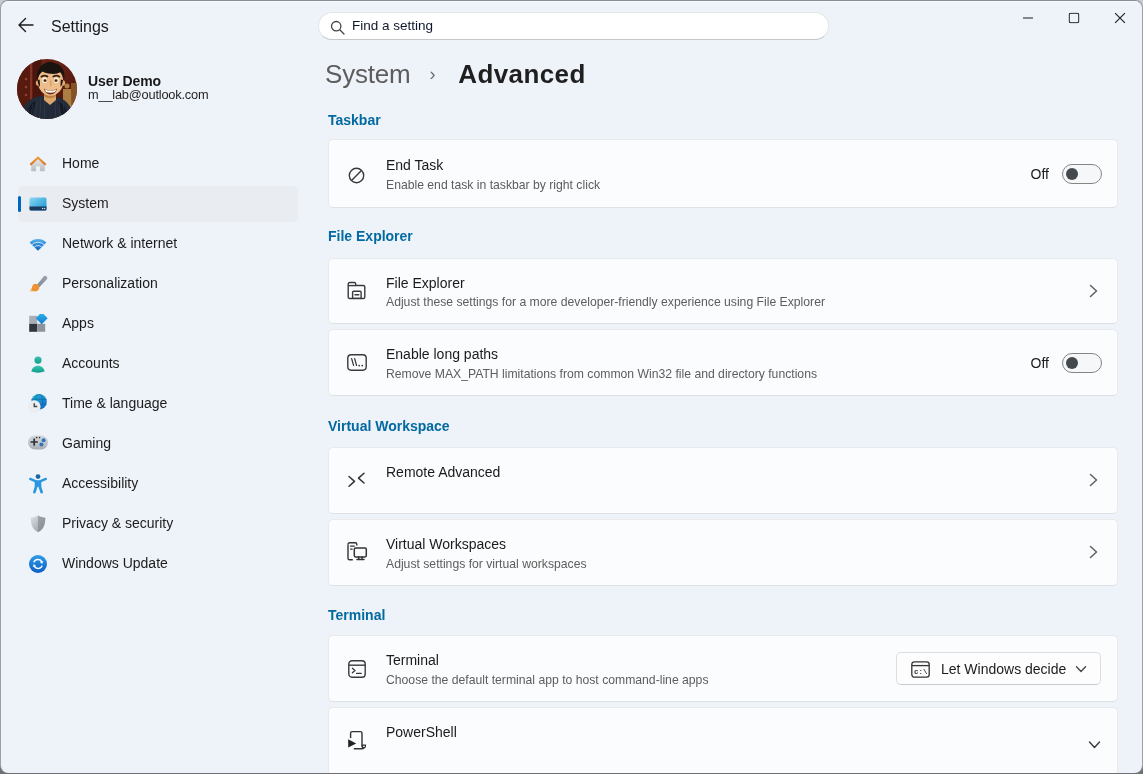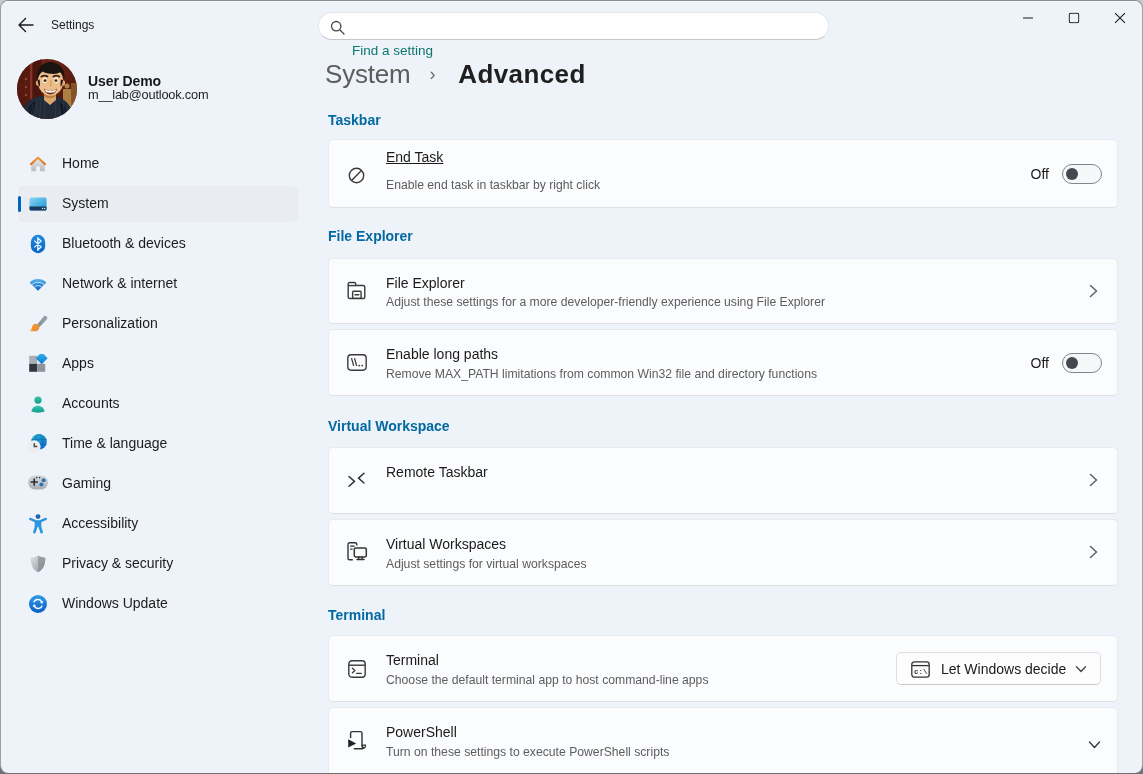--- a/index.html
+++ b/index.html
@@ -7,28 +7,28 @@
   body { font-family:"Liberation Sans", sans-serif; background:linear-gradient(#c7cbd1, #939699 92%, #6e7074); position:relative; }
   .window::before { content:""; position:absolute; top:0; left:0; right:0; height:1px; background:#f6f9fc; z-index:5; }
   .window {
     position:absolute; left:0; top:0; width:1143px; height:773px;
     background:#eef2f9; border-radius:8px;
     border:1px solid #9aa0a8; border-top:1px solid #898c91; border-bottom:0;
     overflow:hidden;
   }
   
   .backbtn { position:absolute; left:12px; top:11px; width:26px; height:26px; color:#1b1b1b; }
-  .apptitle { position:absolute; left:50px; top:17px; font-size:12px; color:#1b1b1b; }
+  .apptitle { position:absolute; left:50px; top:17px; font-size:16px; color:#1b1b1b; }
   .search {
     position:absolute; left:317px; top:11px; width:511px; height:28px;
     background:#ffffff; border:1px solid #e4e6e9; border-bottom-color:#c4c6c9;
     border-radius:14px;
   }
   .search svg { position:absolute; left:11px; top:7px; }
-  .search .ph { position:absolute; left:33px; top:5px; font-size:13.5px; color:#0f766e;margin-top:25px; }
+  .search .ph { position:absolute; left:33px; top:5px; font-size:13.5px; color:#0f172a; }
   .winbtn { position:absolute; top:0; width:44px; height:34px; }
   .winbtn svg { position:absolute; left:50%; top:50%; transform:translate(-50%,-50%); }
   
   .avatar { position:absolute; left:16px; top:58px; }
   .uname { position:absolute; left:87px; top:72px; font-size:14px; font-weight:bold; color:#191919; letter-spacing:-0.1px; }
   .uemail { position:absolute; left:87px; top:86px; letter-spacing:-0.2px; font-size:12.8px; color:#1f1f1f;text-align:center; }
   .nav { position:absolute; left:0; top:145px; width:310px; }
   .nitem { position:relative; height:36px; margin:0 13px 4px 17px; border-radius:5px; }
   .nitem .ic { position:absolute; left:10px; top:8px; width:20px; height:20px; }
   .nitem .lb { position:absolute; left:44px; top:9px; font-size:14px; color:#1c1c1c; }
@@ -196,35 +196,20 @@
             <circle cx="14.6" cy="14.5" r="0.7" fill="#cfe9f7"></circle>
             <circle cx="16.6" cy="14.5" r="0.7" fill="#cfe9f7"></circle>
           </svg>
     </div>
         <div class="lb">System</div>
       </div>
     <div class="nitem">
         <div class="ic">
       <svg width="20" height="20" viewBox="0 0 20 20">
             <defs>
-              <linearGradient id="bt" x1="0" y1="0" x2="0" y2="1">
-                <stop offset="0" stop-color="#1d8de4"></stop>
-                <stop offset="1" stop-color="#0b63c4"></stop>
-              </linearGradient>
-            </defs>
-            <rect x="2.8" y="0.8" width="14.4" height="18.4" rx="7.2" fill="url(#bt)"></rect>
-            <path d="M9.7 4.1l3.4 2.9-6.5 6.1M9.7 15.9l3.4-2.9-6.5-6.1M9.8 3.6v12.8" stroke="#eaf6ff" stroke-width="1.3" fill="none" stroke-linejoin="round" stroke-linecap="round"></path>
-          </svg>
-    </div>
-        <div class="lb">Bluetooth &amp; devices</div>
-      </div>
-    <div class="nitem">
-        <div class="ic">
-      <svg width="20" height="20" viewBox="0 0 20 20">
-            <defs>
               <linearGradient id="wf" x1="0" y1="0" x2="0" y2="1">
                 <stop offset="0" stop-color="#53b3ec"></stop>
                 <stop offset="1" stop-color="#0d5fbe"></stop>
               </linearGradient>
             </defs>
             <path d="M10 16.8L1.6 8.4a11.9 11.9 0 0 1 16.8 0z" fill="url(#wf)"></path>
             <path d="M3.9 10.7a8.7 8.7 0 0 1 12.2 0" stroke="#eef7ff" stroke-width="1" fill="none" opacity="0.75"></path>
             <path d="M6.3 13.1a5.3 5.3 0 0 1 7.4 0" stroke="#eef7ff" stroke-width="1" fill="none" opacity="0.75"></path>
           </svg>
     </div>
@@ -373,21 +358,21 @@
   <div class="shead" style="top:417px;">Virtual Workspace</div>
   <div class="shead" style="top:606px;">Terminal</div>
 
   <div class="card" style="top:138px; height:69px;"></div>
   <div class="cic" style="left:347px; top:166px;">
     <svg width="17" height="17" viewBox="0 0 17 17">
         <circle cx="8.5" cy="8.5" r="7.2" stroke="#3a3a3a" stroke-width="1.4" fill="none"></circle>
         <path d="M3.6 13.4L13.4 3.6" stroke="#3a3a3a" stroke-width="1.4"></path>
       </svg>
   </div>
-  <div class="ctitle" style="top:148px;text-decoration:underline;">End Task</div>
+  <div class="ctitle" style="top:156px;">End Task</div>
   <div class="csub" style="top:177px;">Enable end task in taskbar by right click</div>
   <div class="off" style="left:1015px; width:33px; text-align:right; top:165px;">Off</div>
   <div class="toggle" style="left:1061px; top:163px;"></div>
 
   <div class="card" style="top:257px; height:66px;"></div>
   <div class="cic" style="left:345px; top:280px;">
     <svg width="21" height="19" viewBox="0 0 21 19">
         <path d="M2.2 4.5V3.1c0-.9.7-1.6 1.6-1.6h4.3c.9 0 1.6.7 1.6 1.6v1.4h7.5c.9 0 1.6.7 1.6 1.6v9.8c0 .9-.7 1.6-1.6 1.6H3.8c-.9 0-1.6-.7-1.6-1.6z" stroke="#3a3a3a" stroke-width="1.4" fill="none" stroke-linejoin="round"></path>
         <path d="M2.4 4.6h7.3" stroke="#3a3a3a" stroke-width="1.4"></path>
         <rect x="6.6" y="10.2" width="8.5" height="7.2" rx="1" stroke="#3a3a3a" stroke-width="1.4" fill="none"></rect>
@@ -414,21 +399,21 @@
   <div class="off" style="left:1015px; width:33px; text-align:right; top:354px;">Off</div>
   <div class="toggle" style="left:1061px; top:352px;"></div>
 
   <div class="card" style="top:446px; height:67px;"></div>
   <div class="cic" style="left:346px; top:468px;">
     <svg width="19" height="22" viewBox="0 0 19 22">
         <path d="M2 7.5l5.5 4.9L2 17.3" stroke="#333" stroke-width="1.5" fill="none" stroke-linecap="round" stroke-linejoin="round"></path>
         <path d="M17 4.2l-5.5 4.9 5.5 4.9" stroke="#333" stroke-width="1.5" fill="none" stroke-linecap="round" stroke-linejoin="round"></path>
       </svg>
   </div>
-  <div class="ctitle" style="top:463px;">Remote Taskbar</div>
+  <div class="ctitle" style="top:463px;">Remote Advanced</div>
   <div class="chev" style="left:1087px; top:472px;"><svg width="10" height="14" viewBox="0 0 10 14">
         <path d="M2.5 1.5L8.5 7l-6 5.5" stroke="#5f5f5f" stroke-width="1.5" fill="none" stroke-linecap="round" stroke-linejoin="round"></path>
       </svg></div>
 
   <div class="card" style="top:518px; height:67px;"></div>
   <div class="cic" style="left:345px; top:540px;">
     <svg width="22" height="21" viewBox="0 0 22 21">
         <path d="M2 3.4c0-.9.7-1.6 1.6-1.6h5.6c.9 0 1.6.7 1.6 1.6v1.2" stroke="#333" stroke-width="1.4" fill="none"></path>
         <path d="M2 3.4v13.8c0 .9.7 1.6 1.6 1.6h3.2" stroke="#333" stroke-width="1.4" fill="none"></path>
         <path d="M4.6 5.2h3.6M4.6 8.1h1.6" stroke="#333" stroke-width="1.3" stroke-linecap="round"></path>
@@ -467,17 +452,16 @@
 
   <div class="card" style="top:706px; height:80px;"></div>
   <div class="cic" style="left:346px; top:729px;">
     <svg width="19" height="21" viewBox="0 0 19 21">
         <path d="M3.6 8V3.2c0-.9.7-1.6 1.6-1.6h8.2c.9 0 1.6.7 1.6 1.6v12.2c0 1.6.7 2.4 1.8 2.4-.4.6-1 1-1.8 1H6.8" stroke="#333" stroke-width="1.4" fill="none" stroke-linejoin="round"></path>
         <path d="M15.2 15.2c0 1.7.8 2.6 1.9 2.6 1 0 1.4-.9 1.4-2.6z" stroke="#333" stroke-width="1.2" fill="none"></path>
         <path d="M1.2 9.2l8 4.2-8 4.2z" fill="#222"></path>
       </svg>
   </div>
   <div class="ctitle" style="top:723px;">PowerShell</div>
-  <div class="csub" style="top:744px;">Turn on these settings to execute PowerShell scripts</div>
   <div class="chev" style="left:1087px; top:735px;"><svg width="13" height="10" viewBox="0 0 13 10">
         <path d="M1.5 2L6.5 7.5L11.5 2" stroke="#3a3a3a" stroke-width="1.4" fill="none" stroke-linecap="round" stroke-linejoin="round"></path>
       </svg></div>
 </div>
 
 </body></html>

